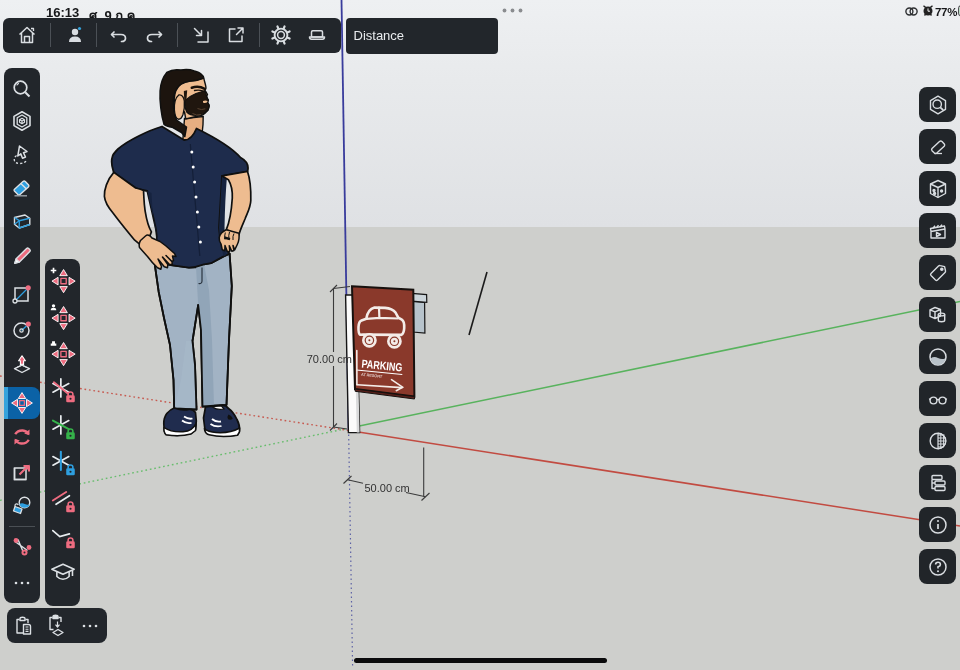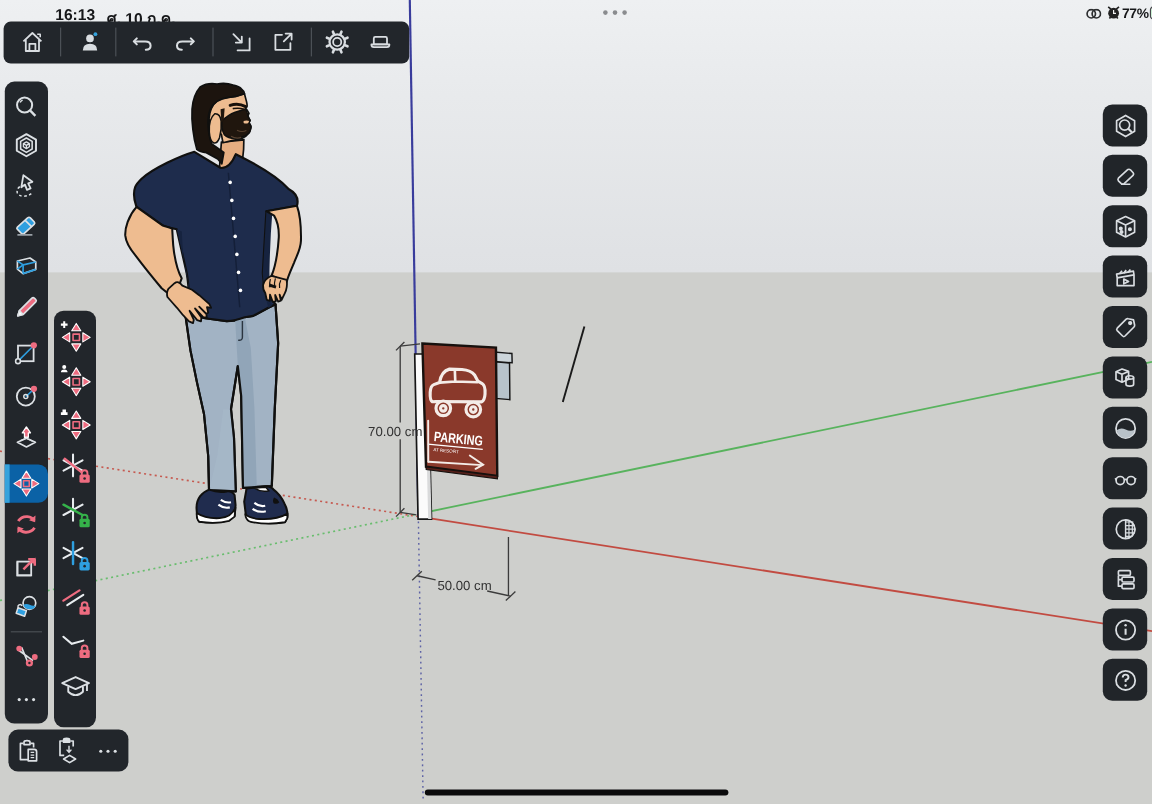--- a/index.html
+++ b/index.html
@@ -196,21 +196,21 @@
       <line x1="343.5" y1="483.5" x2="351.5" y2="476"></line>
       <line x1="421.5" y1="500.5" x2="429.5" y2="493"></line>
       <line x1="423.7" y1="447.5" x2="423.7" y2="496.5"></line>
     </g>
     <text x="352" y="363" font-size="11" fill="#323232" font-family="Liberation Sans, sans-serif" text-anchor="end">70.00 cm</text>
     <text x="364.5" y="492" font-size="11" fill="#323232" font-family="Liberation Sans, sans-serif">50.00 cm</text>
   </svg>
 
   <div id="statusbar">
     <span class="st" style="left:14px;top:5px;">16:13</span>
-    <span class="st" style="left:57px;top:5px;">ศ. 10 ก.ค.</span>
+    <span class="st" style="left:57px;top:5px;">ศ. 9 ก.ค.</span>
     <svg style="position:absolute;left:470px;top:8px;" width="21" height="5" viewBox="0 0 21 5">
       <circle cx="2.5" cy="2.5" r="1.9" fill="#8a8c8f"></circle>
         <circle cx="10.5" cy="2.5" r="1.9" fill="#8a8c8f"></circle>
         <circle cx="18.5" cy="2.5" r="1.9" fill="#8a8c8f"></circle>
     </svg>
     <svg style="position:absolute;left:873px;top:6.5px;" width="13" height="9" viewBox="0 0 13 9">
       <circle cx="4.4" cy="4.5" r="3.5" fill="none" stroke="#2c2e30" stroke-width="1.4"></circle>
       <circle cx="8.6" cy="4.5" r="3.5" fill="none" stroke="#2c2e30" stroke-width="1.4"></circle>
     </svg>
     <svg style="position:absolute;left:890px;top:5px;" width="12" height="12" viewBox="0 0 12 12">
@@ -221,20 +221,23 @@
     <span style="position:absolute;left:903px;top:6px;font-size:11.5px;font-weight:bold;letter-spacing:-0.3px;">77%</span>
     <svg style="position:absolute;left:926px;top:5px;" width="23" height="12" viewBox="0 0 23 12">
       <rect x="0.6" y="0.6" width="18.2" height="10.3" rx="3" fill="#fdfdfd" stroke="#47494c" stroke-width="1.1"></rect>
       <rect x="1.8" y="1.8" width="5.8" height="7.9" rx="1.8" fill="#32c759"></rect>
       <path d="M20.5 3.8 Q21.6 5.75 20.5 7.7" stroke="#8b8d8f" stroke-width="1.3" fill="none"></path>
       <path d="M10.6 0.4 L7.2 6 L9.8 6 L9 11.4 L13 5 L10.2 5 Z" fill="#0a0a0a"></path>
     </svg>
   </div>
 
   <div class="bar" style="left:2.5px;top:17.5px;width:338px;height:35px;border-radius:6px;"></div>
+  <div class="bar" style="left:345.5px;top:18px;width:152px;height:36px;border-radius:4px;">
+     <span style="position:absolute;left:8px;top:10px;font-size:13px;color:#e9ebee;">Distance</span>
+  </div>
 
   <div id="topicons" style="position:absolute;left:0;top:0;">
 
     <div style="position:absolute;left:50px;top:23px;width:1px;height:24px;background:#4b5056;"></div>
     <div style="position:absolute;left:95.5px;top:23px;width:1px;height:24px;background:#4b5056;"></div>
     <div style="position:absolute;left:177px;top:23px;width:1px;height:24px;background:#4b5056;"></div>
     <div style="position:absolute;left:259px;top:23px;width:1px;height:24px;background:#4b5056;"></div>
 
     <svg class="icon" style="left:27px;top:35px;" width="22" height="22" viewBox="0 0 22 22" fill="none" stroke="#d9dde1" stroke-width="1.5" stroke-linejoin="round">
       <path d="M3.5 10.5 L11 3.5 L18.5 10.5 M5.5 9 L5.5 18.5 L16.5 18.5 L16.5 9"></path>

